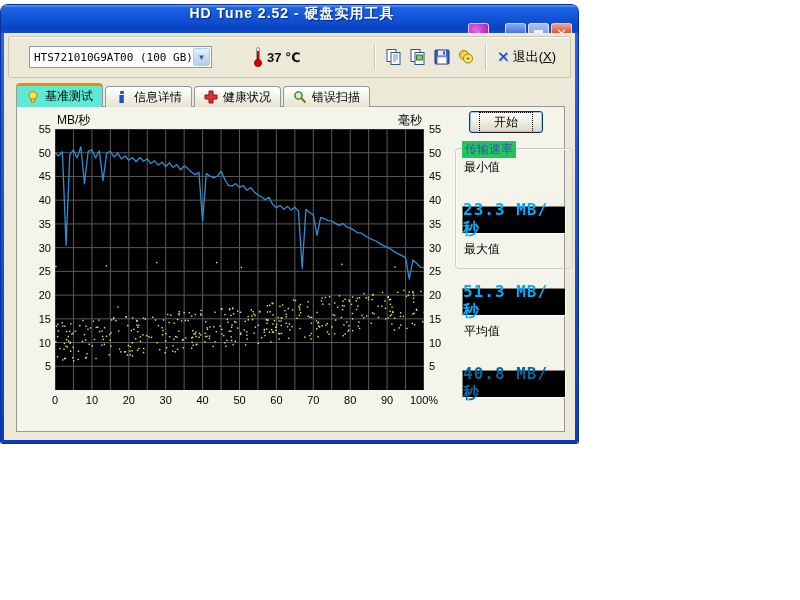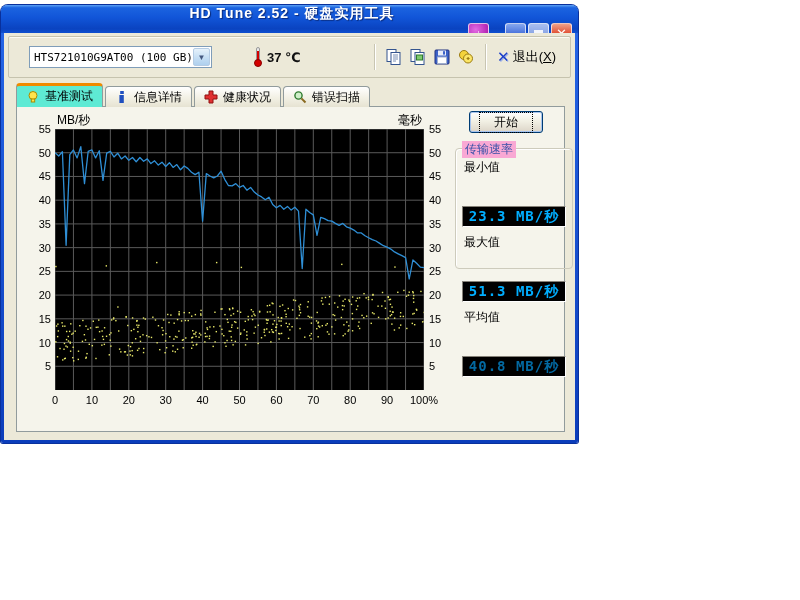--- a/index.html
+++ b/index.html
@@ -79,26 +79,26 @@
   .xtick{position:absolute;font-size:11px;color:#000;top:287px;width:40px;text-align:center;}
 
   
   .start-button{position:absolute;left:452px;top:4px;width:74px;height:22px;
     border:1px solid #003C74;border-radius:3px;font-size:12px;color:#000;
     background:linear-gradient(180deg,#FFFFFF,#F2F0E4 45%,#DCD5C8);
     box-shadow:inset 0 0 0 1px #A7C4EE;display:flex;align-items:center;justify-content:center;}
   .start-button .inner{border:1px dotted #000;padding:1px 14px;}
   .groupbox{position:absolute;left:438px;top:41px;width:118px;height:121px;
     border:1px solid #CDCBBC;border-radius:4px;box-shadow:inset 1px 1px 0 #FFF;}
-  .groupbox .gb-title{position:absolute;top:-8px;left:6px;background:#f9a8d4;padding:0 3px;
+  .groupbox .gb-title{position:absolute;top:-8px;left:6px;background:#22c55e;padding:0 3px;
     font-size:12px;color:#3A52A8;}
   .gb-items{padding:10px 6px 0 6px;}
   .stat-label{font-size:12px;color:#000;margin:0 0 2px 2px;white-space:nowrap;}
-  .value-box{height:21px;background:#000;border:1px solid;border-color:#848077 #FFF #FFF #848077;
-    font-family:"DejaVu Sans Mono","Liberation Mono",monospace;font-size:14px;font-weight:bold;
+  .value-box{height:28px;background:#000;border:1px solid;border-color:#848077 #FFF #FFF #848077;
+    font-family:"DejaVu Sans Mono","Liberation Mono",monospace;font-size:16px;font-weight:bold;
     letter-spacing:1px;display:flex;align-items:center;justify-content:center;margin-bottom:7px;margin-top:30px;}
   .stats-col{position:absolute;left:438px;top:172px;width:118px;}
   .stats-col .block{margin-bottom:12px;}
   .stats-col .value-box{margin-bottom:0;}
 
   svg{display:block;}
 </style>
 </head>
 <body>
 

